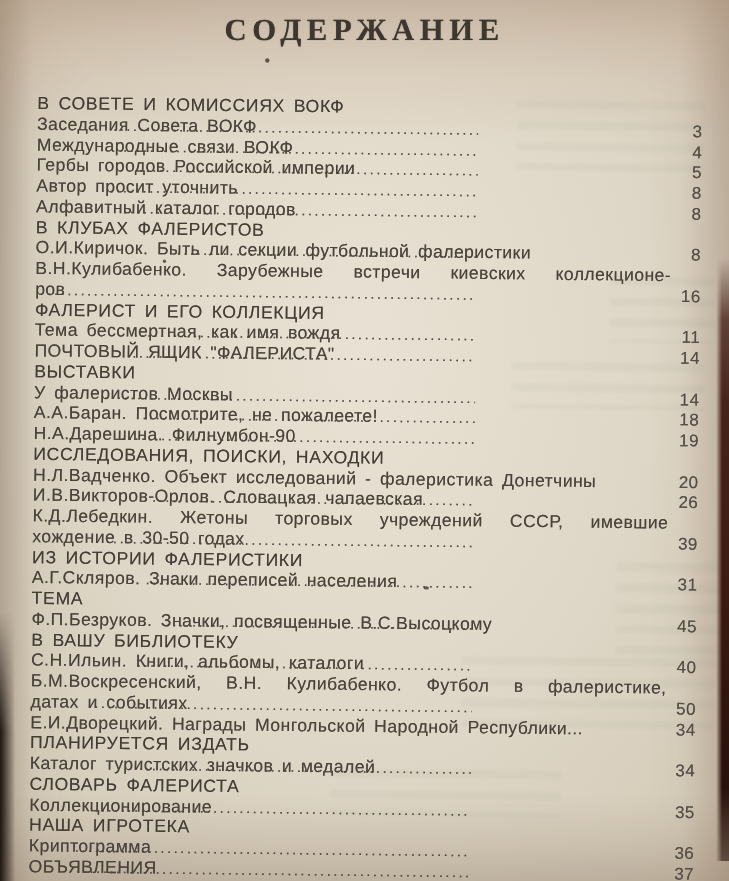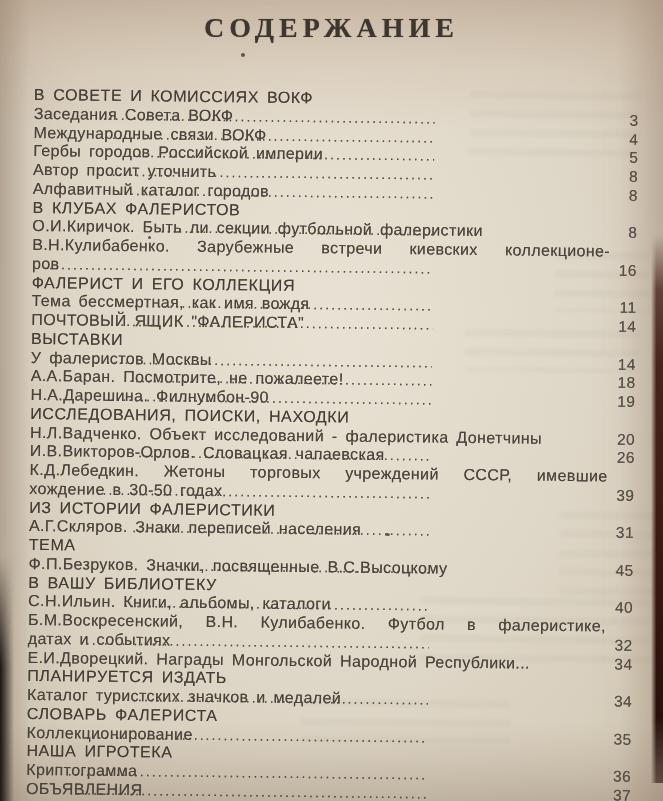--- a/index.html
+++ b/index.html
@@ -211,21 +211,21 @@
         <span class="t">С.Н.Ильин. Книги, альбомы, каталоги</span>
         <span class="dots">................................................................................................................................................................</span>
         <span class="pg">40</span>
       </div>
       <div class="row wrap">
         <span class="t">Б.М.Воскресенский, В.Н. Кулибабенко. Футбол в фалеристике,</span>
       </div>
       <div class="row entry">
         <span class="t">датах и событиях</span>
         <span class="dots">................................................................................................................................................................</span>
-        <span class="pg">32</span>
+        <span class="pg">50</span>
       </div>
       <div class="row entry">
         <span class="t">Е.И.Дворецкий. Награды Монгольской Народной Республики...</span>
         <span class="dots none"></span>
         <span class="pg">34</span>
       </div>
       <div class="row header">
         <span class="t">ПЛАНИРУЕТСЯ ИЗДАТЬ</span>
       </div>
       <div class="row entry">

